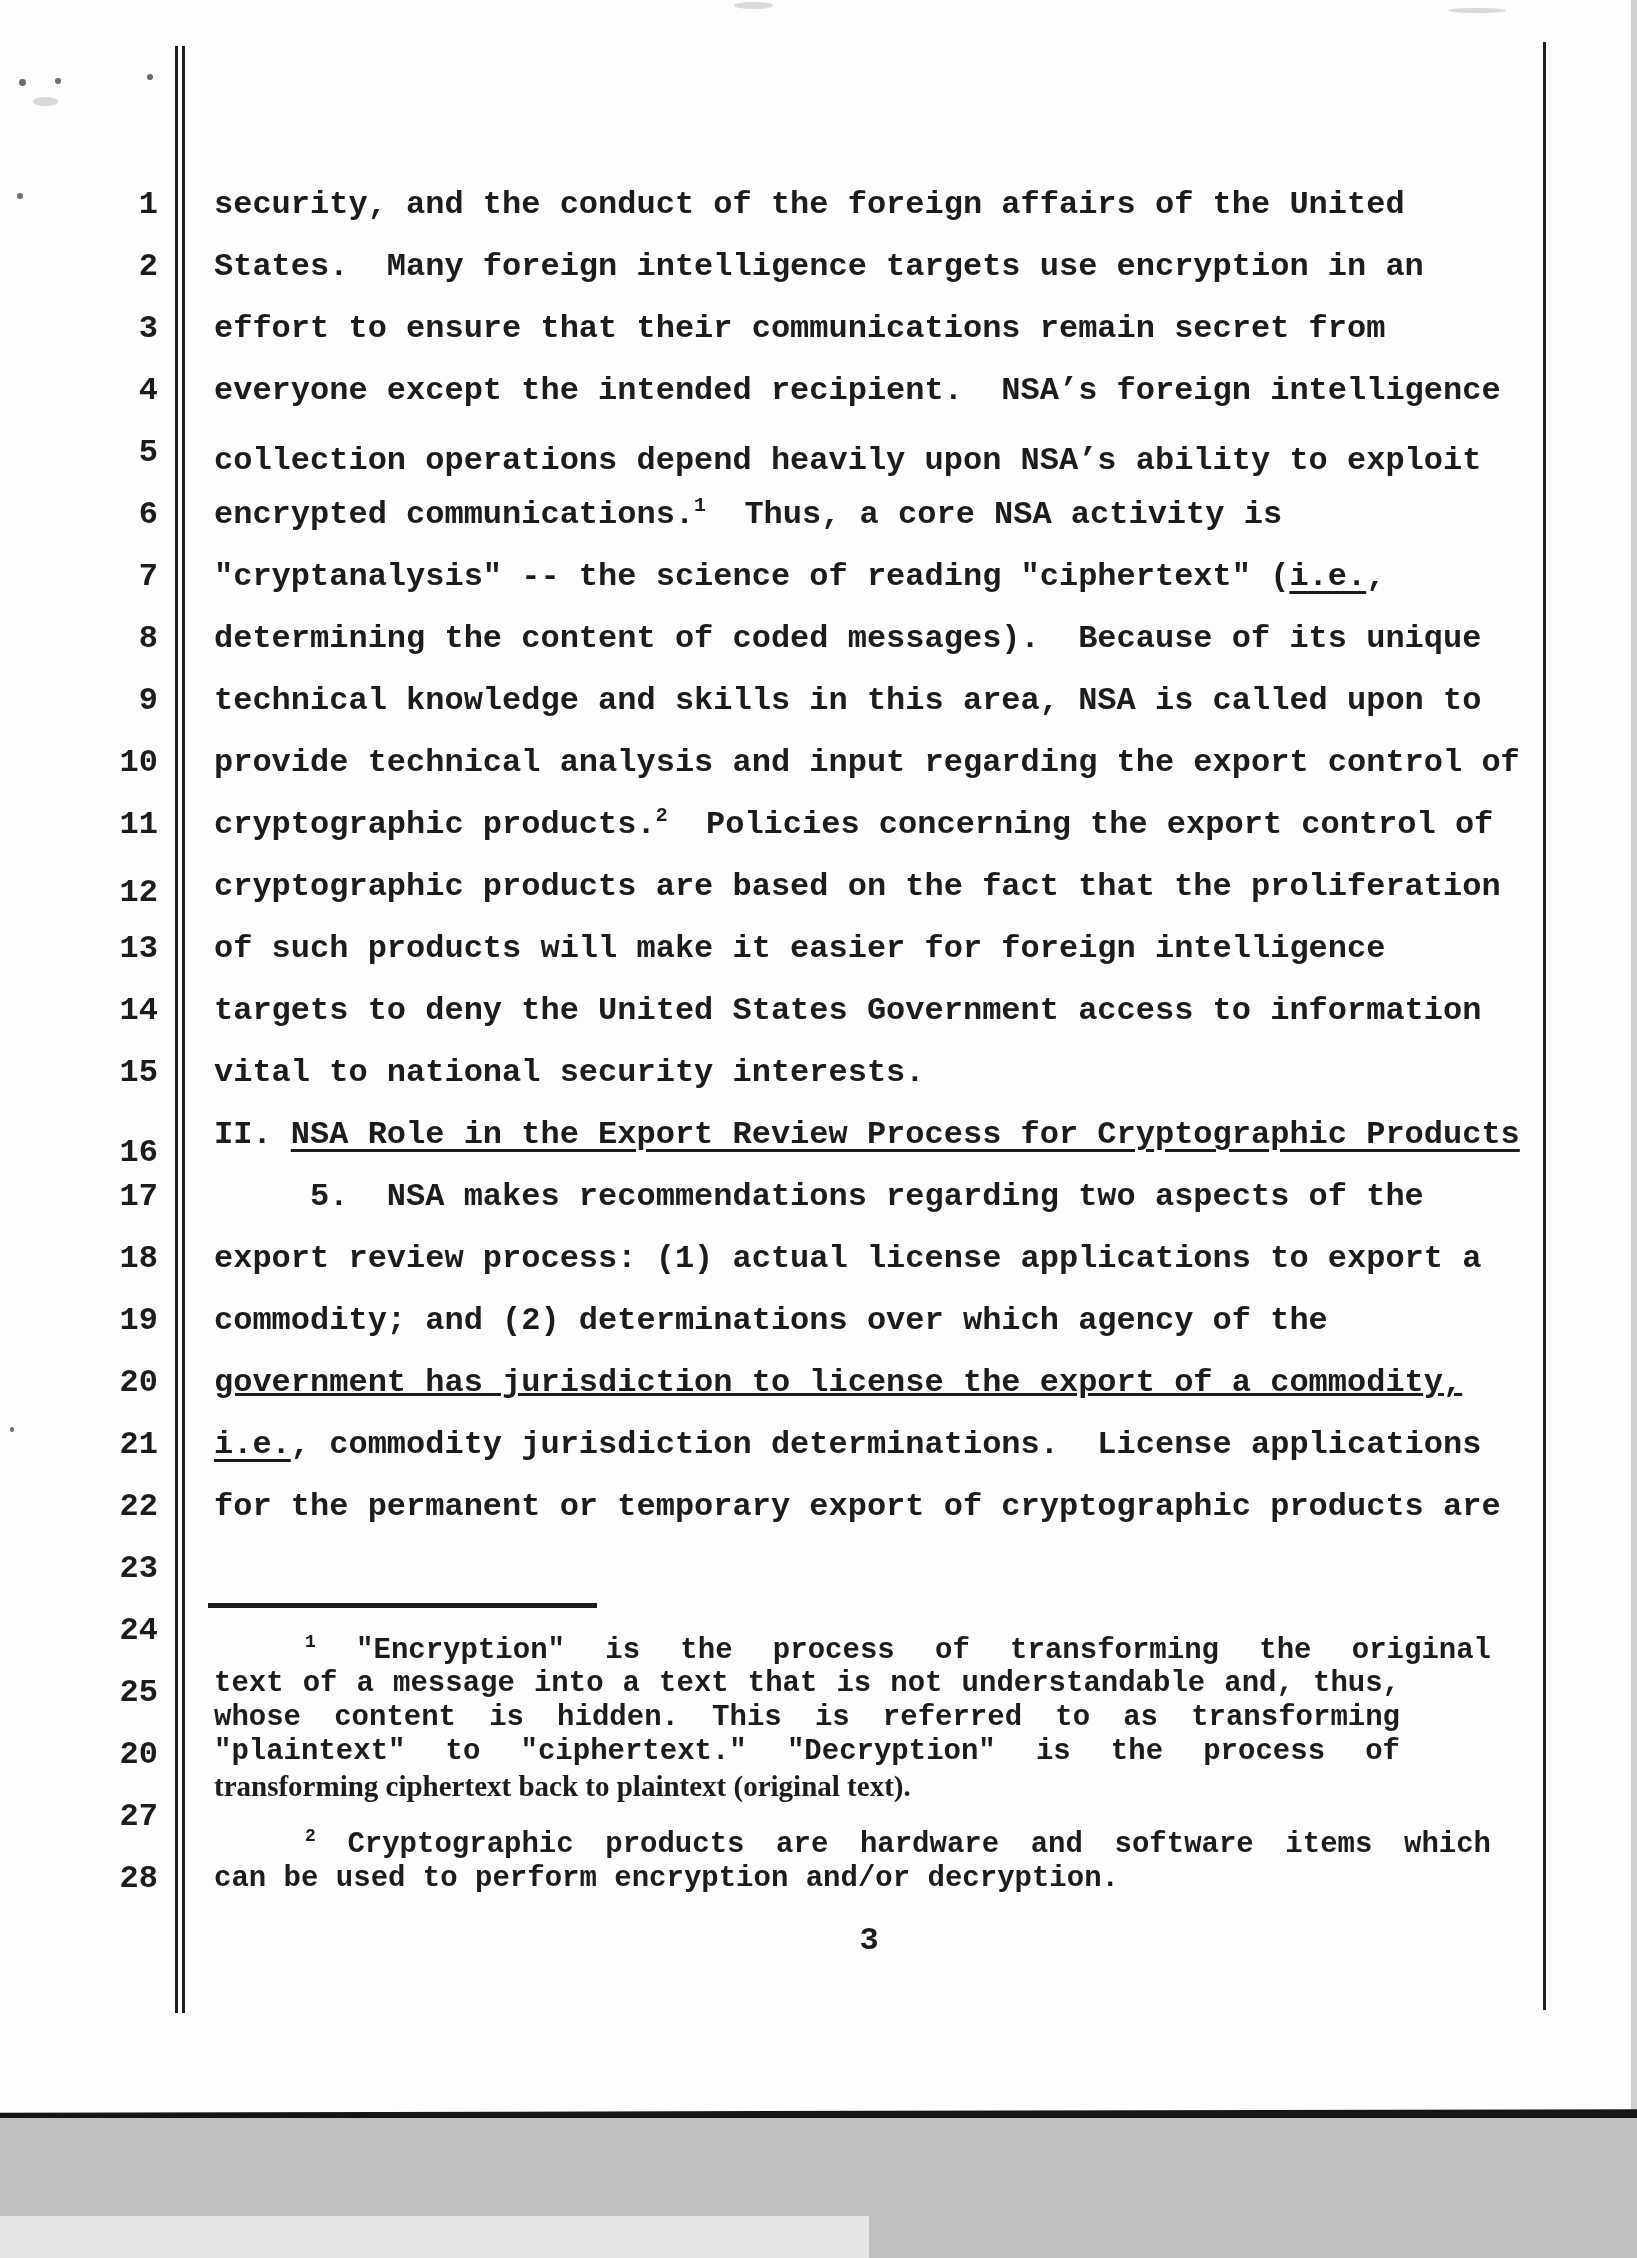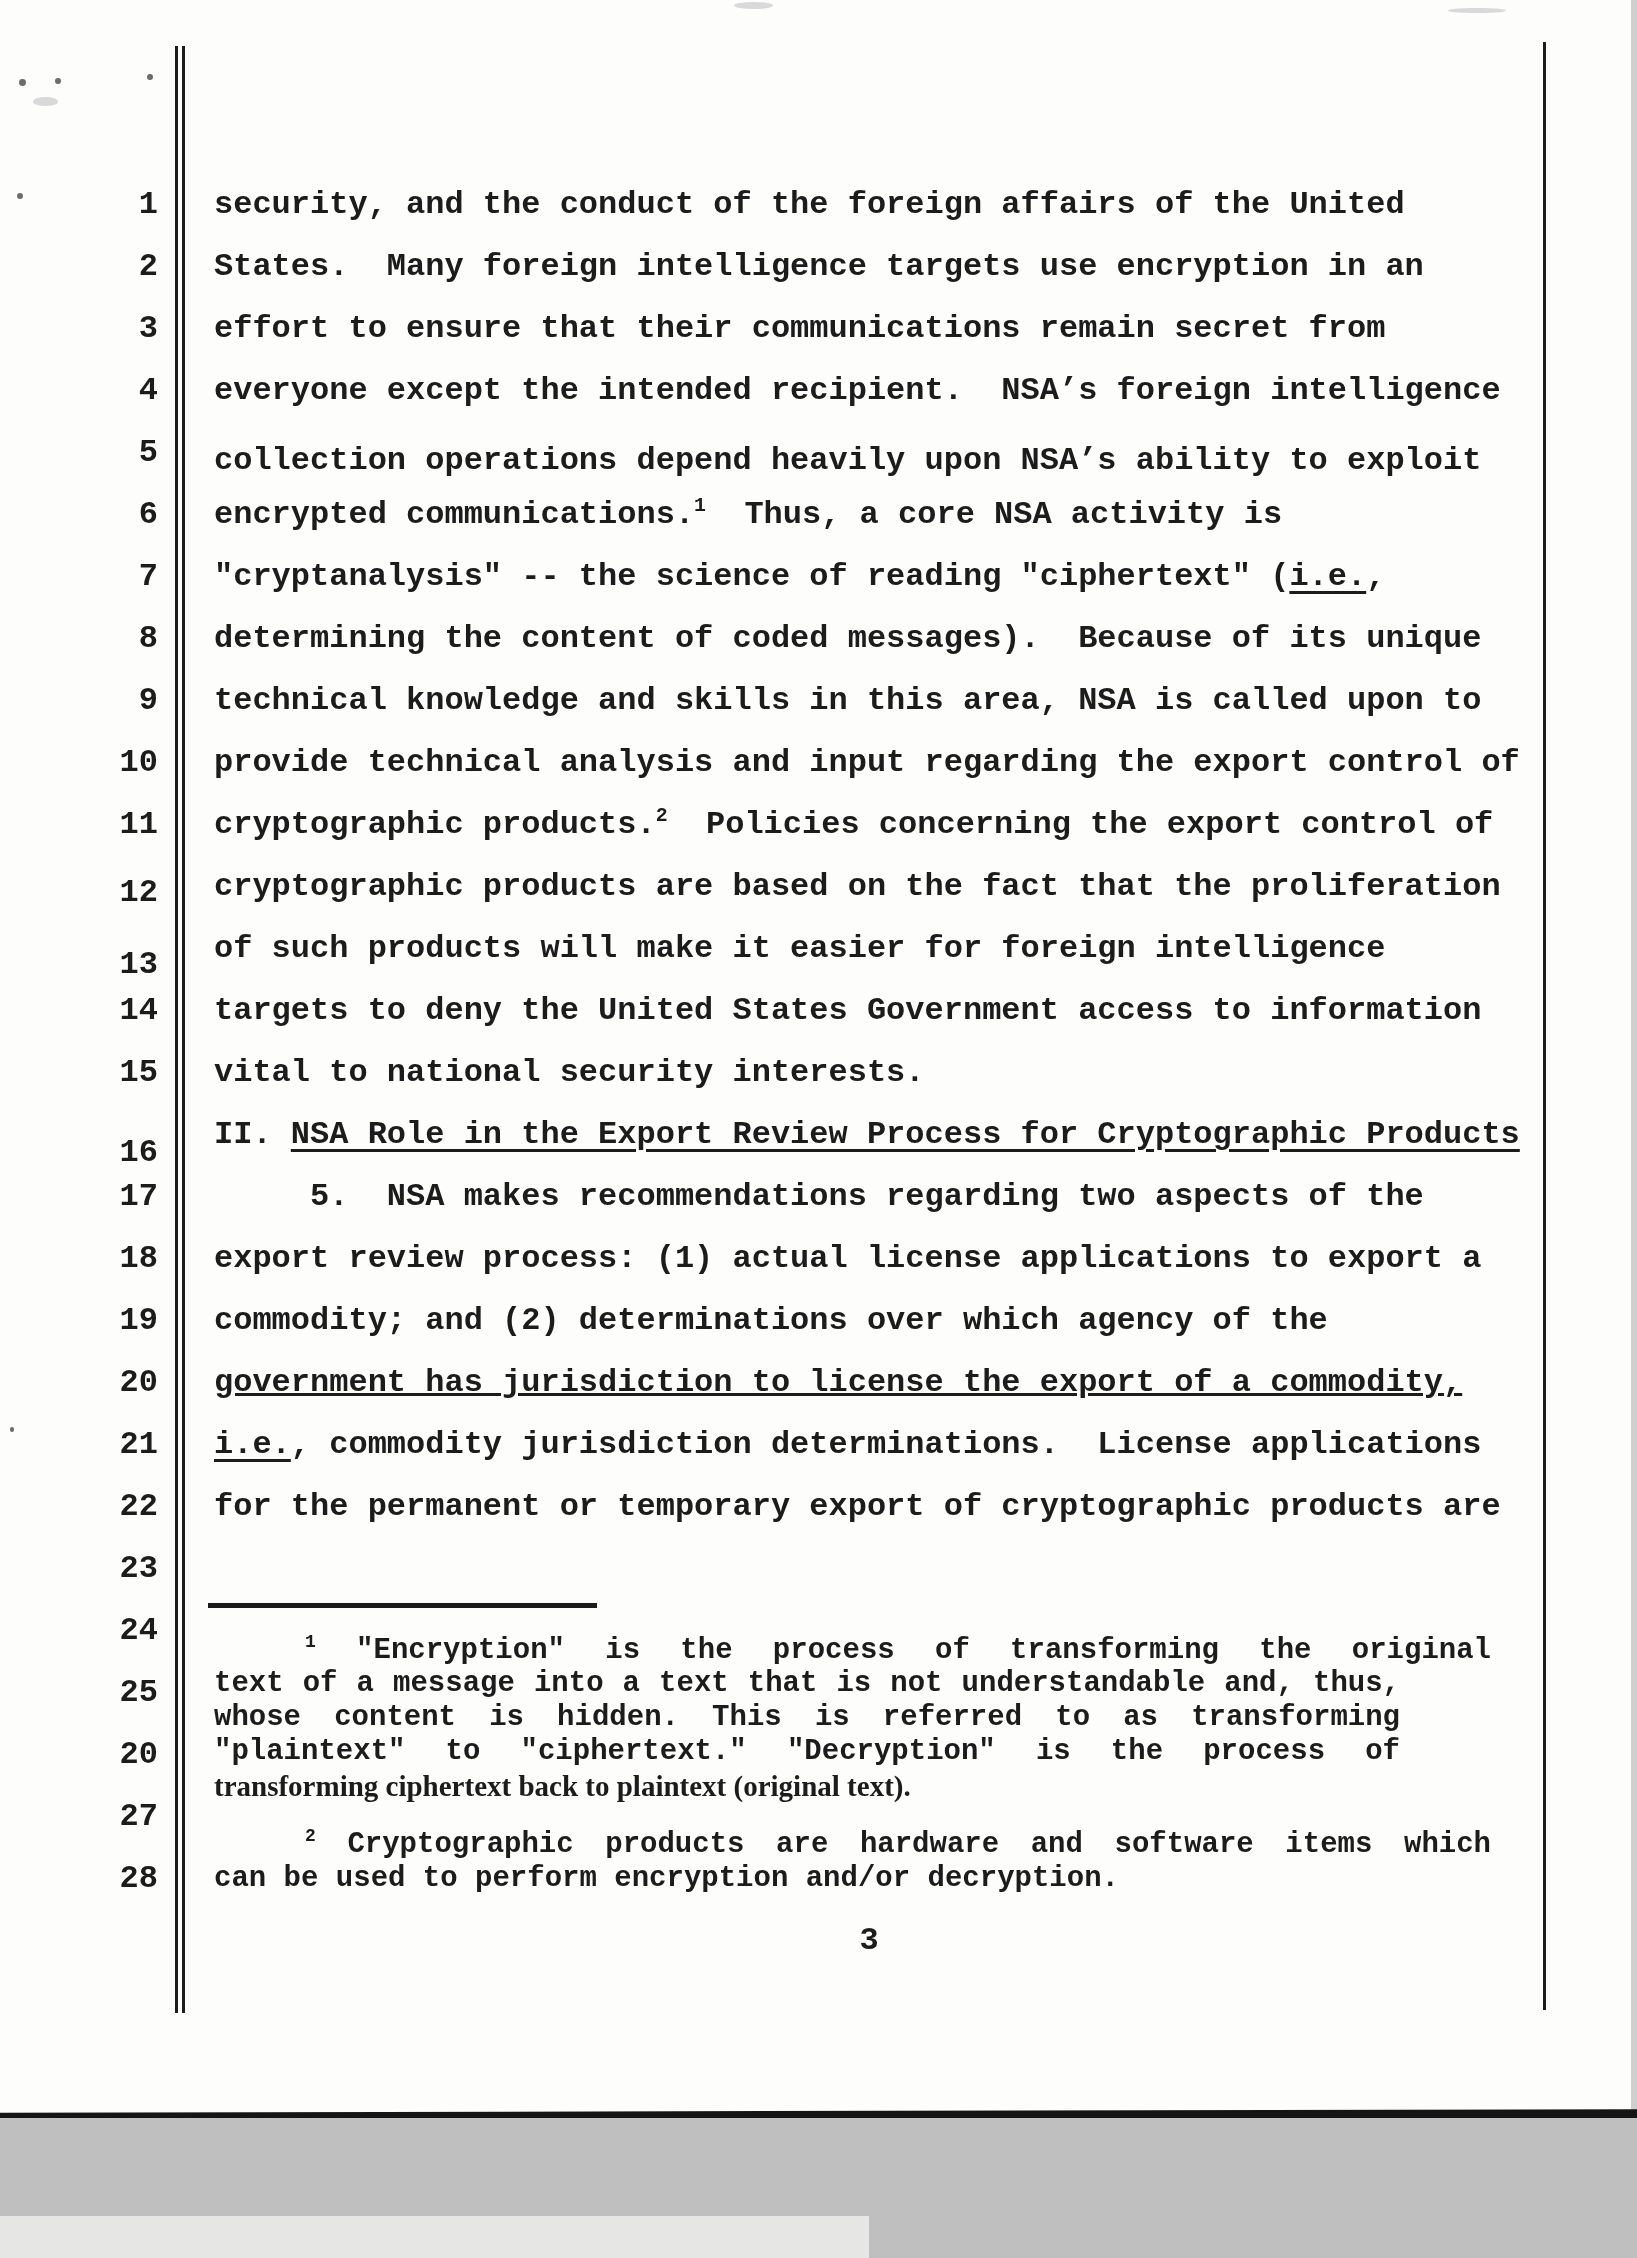--- a/index.html
+++ b/index.html
@@ -63,21 +63,21 @@
       <div class="numcell" style="top: 309px;">3</div>
       <div class="numcell" style="top: 371px;">4</div>
       <div class="numcell" style="top: 433px;">5</div>
       <div class="numcell" style="top: 495px;">6</div>
       <div class="numcell" style="top: 557px;">7</div>
       <div class="numcell" style="top: 619px;">8</div>
       <div class="numcell" style="top: 681px;">9</div>
       <div class="numcell" style="top: 743px;">10</div>
       <div class="numcell" style="top: 805px;">11</div>
       <div class="numcell" style="top: 873px;">12</div>
-      <div class="numcell" style="top: 929px; margin-top: 16px;">13</div>
+      <div class="numcell" style="top: 929px;">13</div>
       <div class="numcell" style="top: 991px;">14</div>
       <div class="numcell" style="top: 1053px;">15</div>
       <div class="numcell" style="top: 1115px; margin-top: 18px;">16</div>
       <div class="numcell" style="top: 1177px;">17</div>
       <div class="numcell" style="top: 1239px;">18</div>
       <div class="numcell" style="top: 1301px;">19</div>
       <div class="numcell" style="top: 1363px;">20</div>
       <div class="numcell" style="top: 1425px;">21</div>
       <div class="numcell" style="top: 1487px;">22</div>
       <div class="numcell" style="top: 1549px;">23</div>

